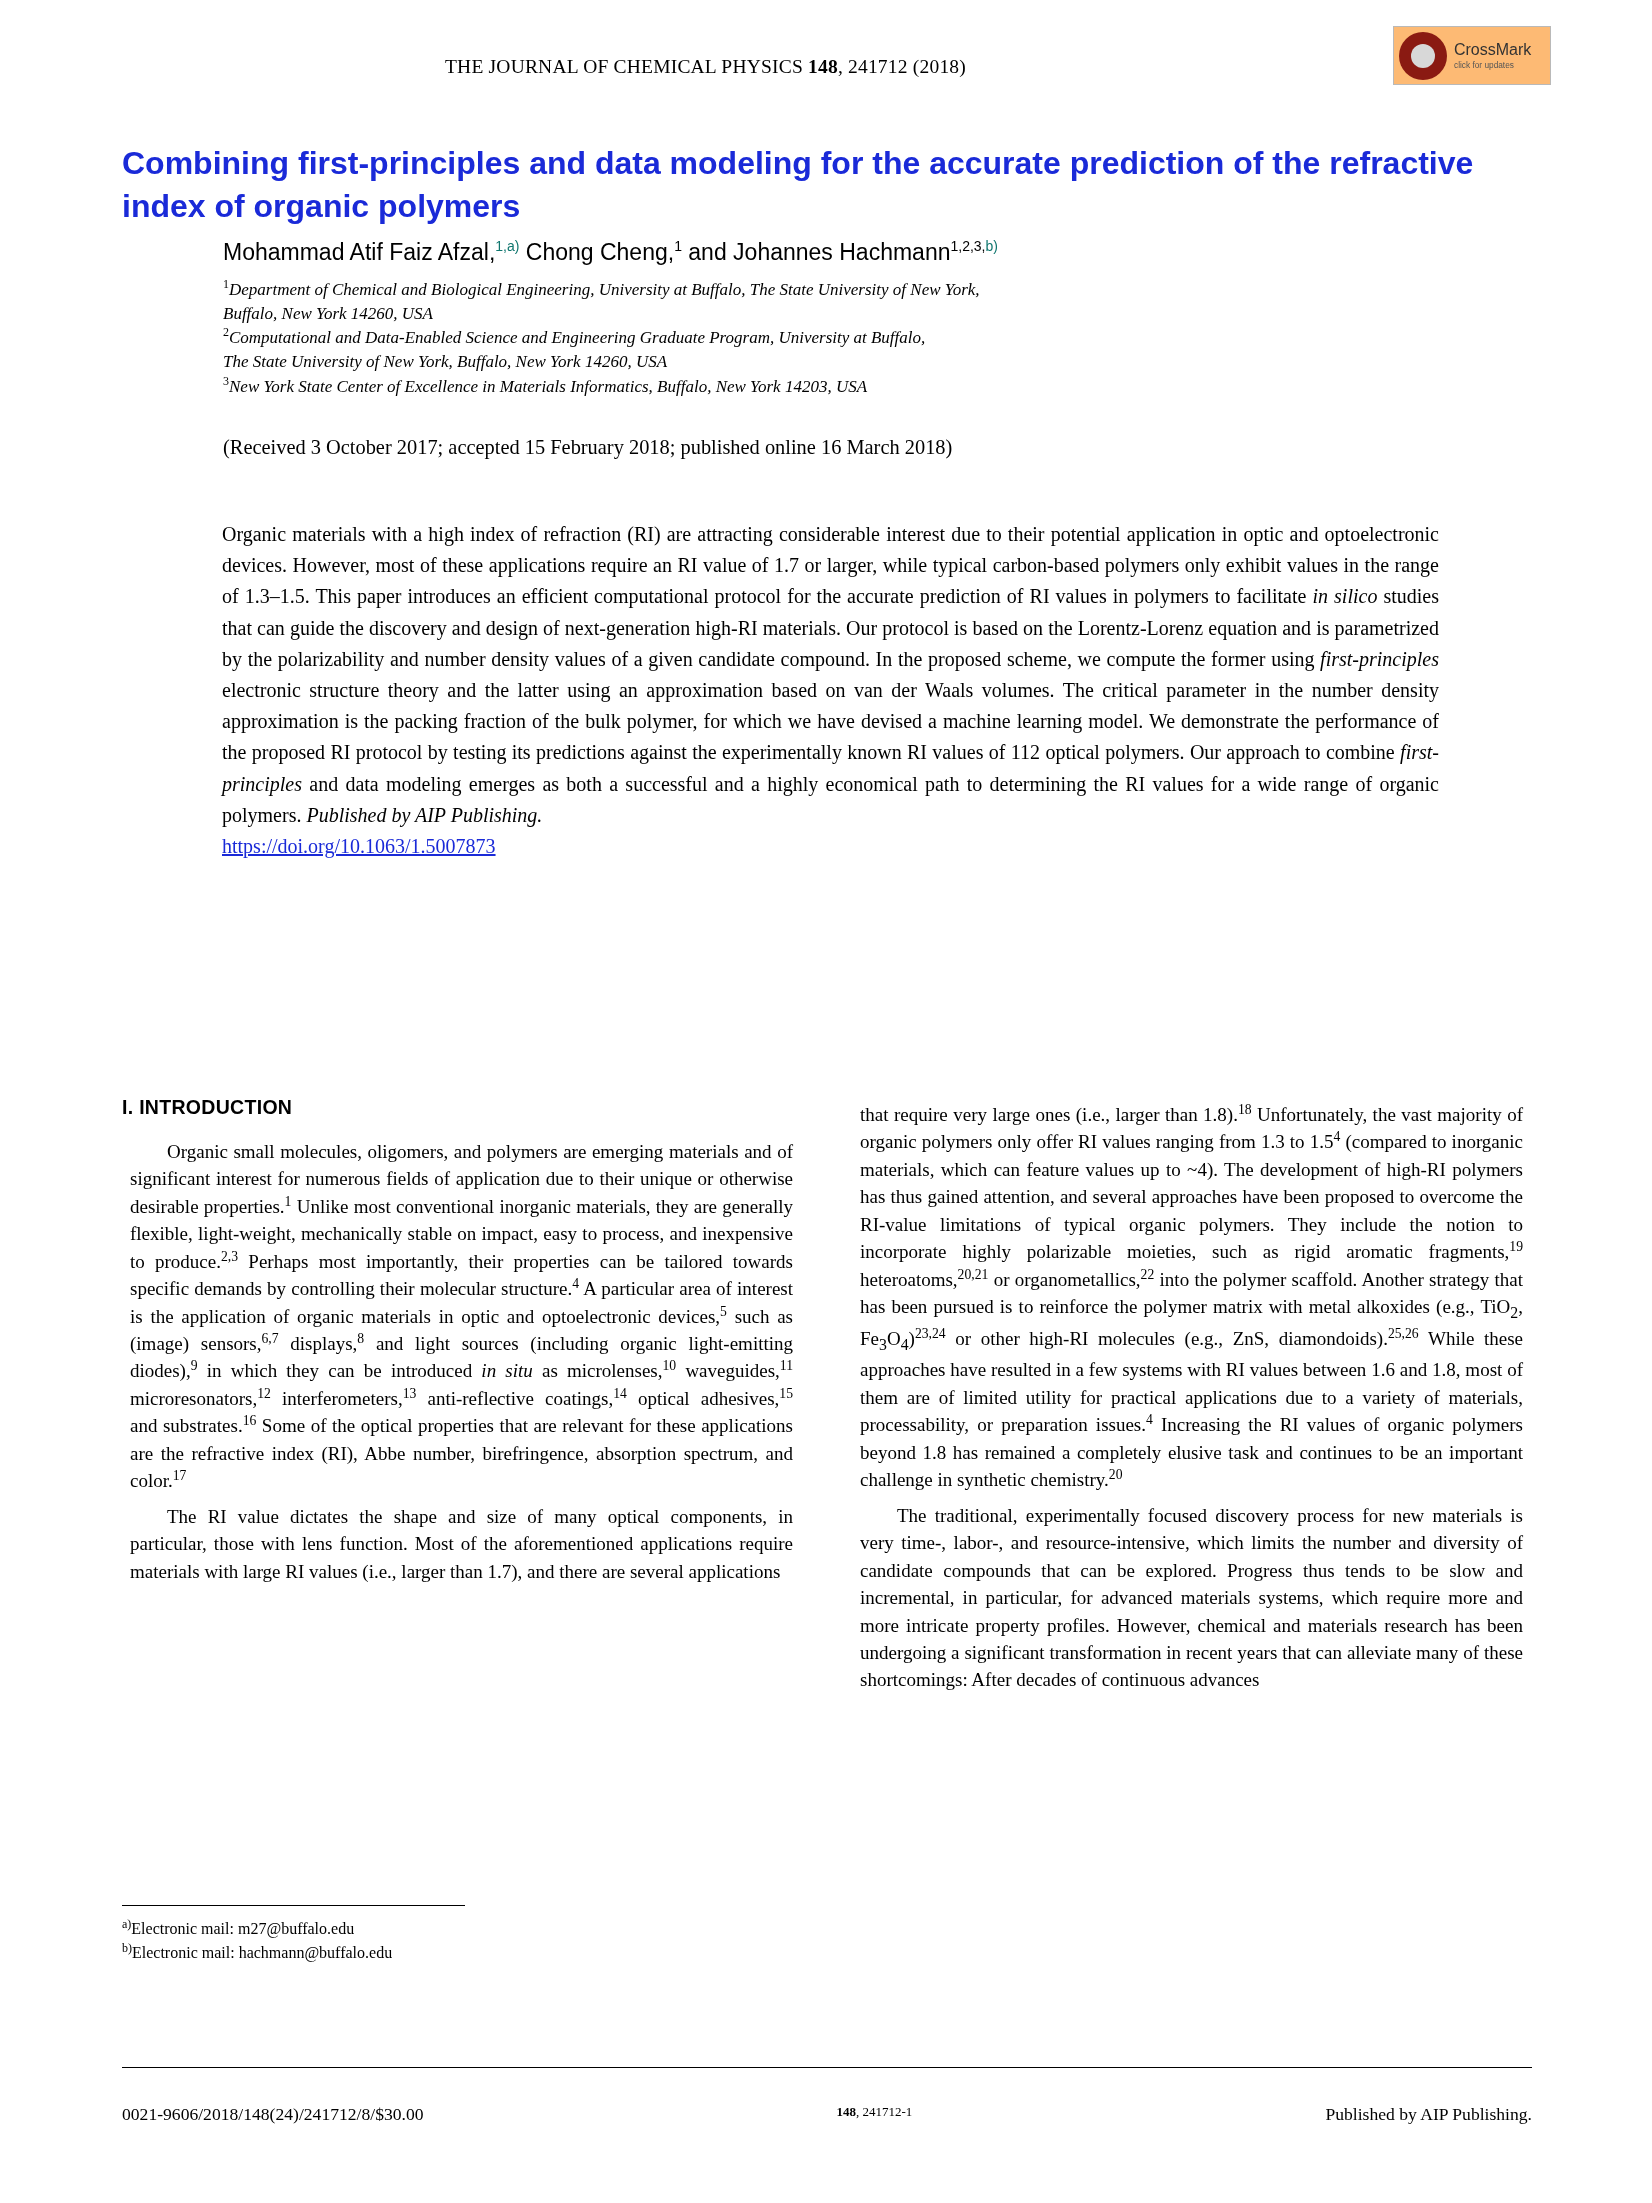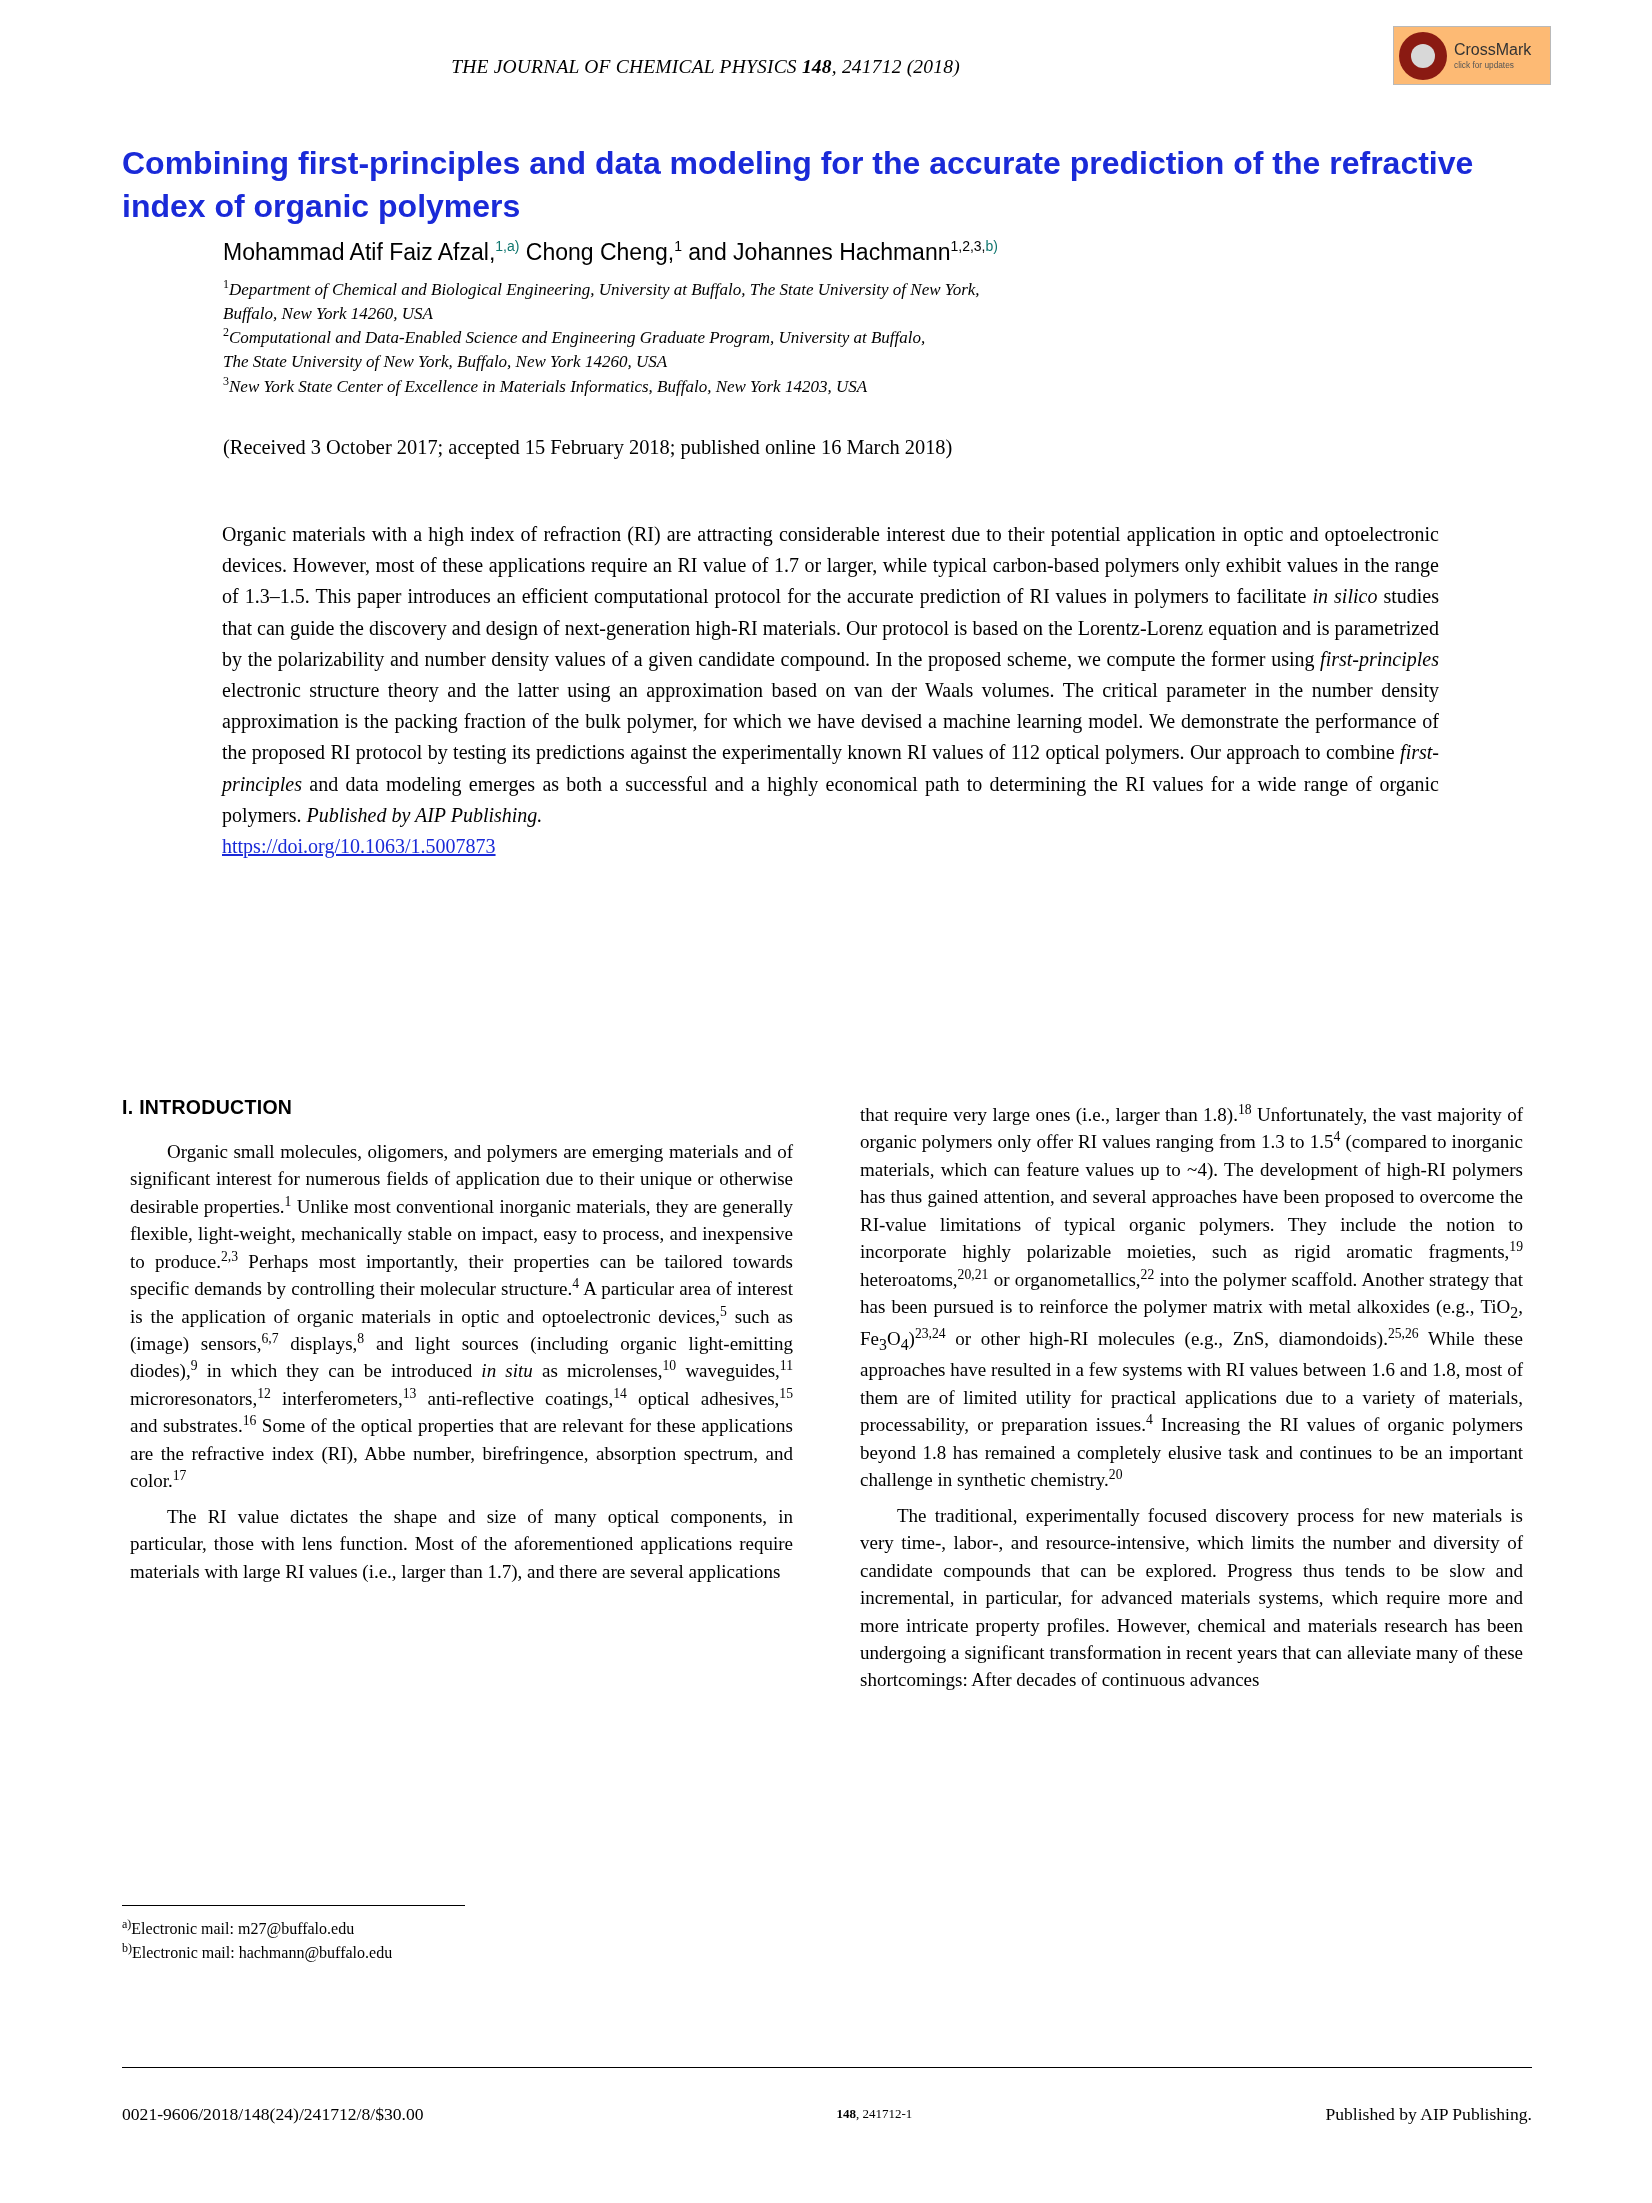--- a/index.html
+++ b/index.html
@@ -17,21 +17,20 @@
     padding:0;
     box-sizing:border-box;
   }
   
   .journal-header {
     position:absolute;
     top:56px; left:0; width:1411px;
     text-align:center;
     font-size:19.5px;
     letter-spacing:0.2px;
-    font-style:italic;
   }
   .journal-header .vol { font-weight:bold; }
   .crossmark {
     position:absolute;
     top:26px; right:102px;
     width:158px; height:59px;
     border:0.9px solid #b9b9b9;
     background:#fdba74;
     display:flex;
     align-items:center;
@@ -140,21 +139,21 @@
   .footer {
     position:absolute;
     left:122px; top:2067px; width:1410px;
     font-size:17px;
     font-family:"Liberation Sans", sans-serif;
   }
   .footer .f-rule {
     width:1410px; height:0.9px; background:#000;
     margin-bottom:13px;
   }
-  .footer .f-row { display:flex; justify-content:space-between; align-items:center;margin-top:36px;}
+  .footer .f-row { display:flex; justify-content:space-between; align-items:flex-start;margin-top:36px;}
   .footer .f-center { font-family:"Liberation Serif", serif; font-size:13px;}
   .footer .f-center b { font-weight:bold; }
   .footer .f-left, .footer .f-right { font-family:"Liberation Serif", serif; font-size:17.6px;}
 </style>
 </head>
 <body>
 
 <div class="page">
 
   <div class="journal-header">

